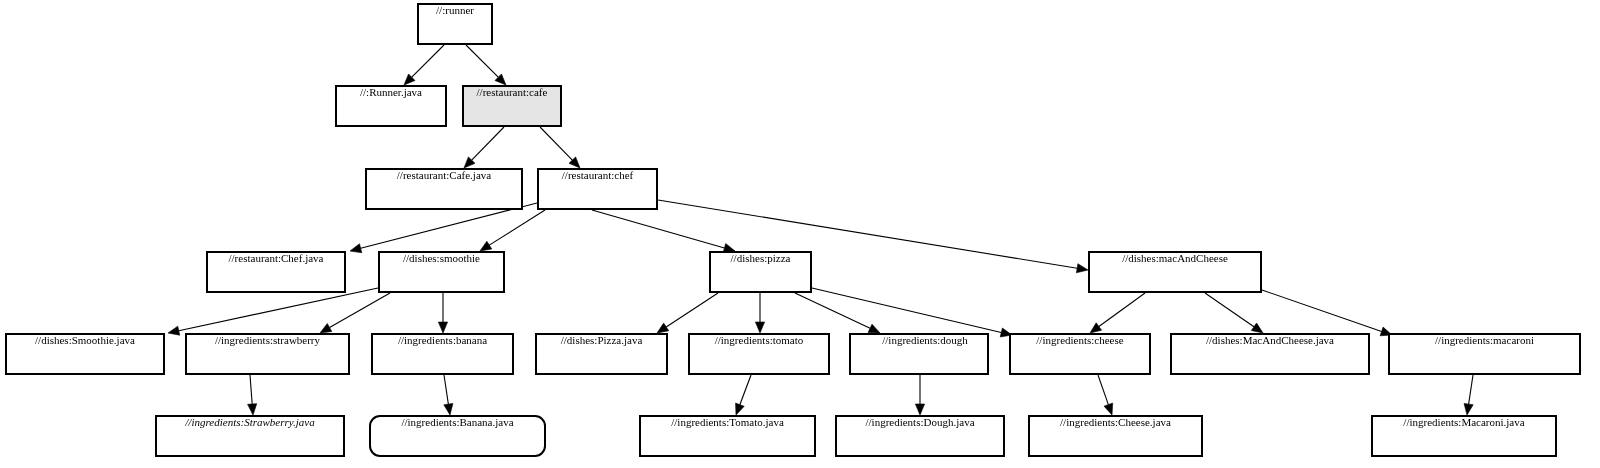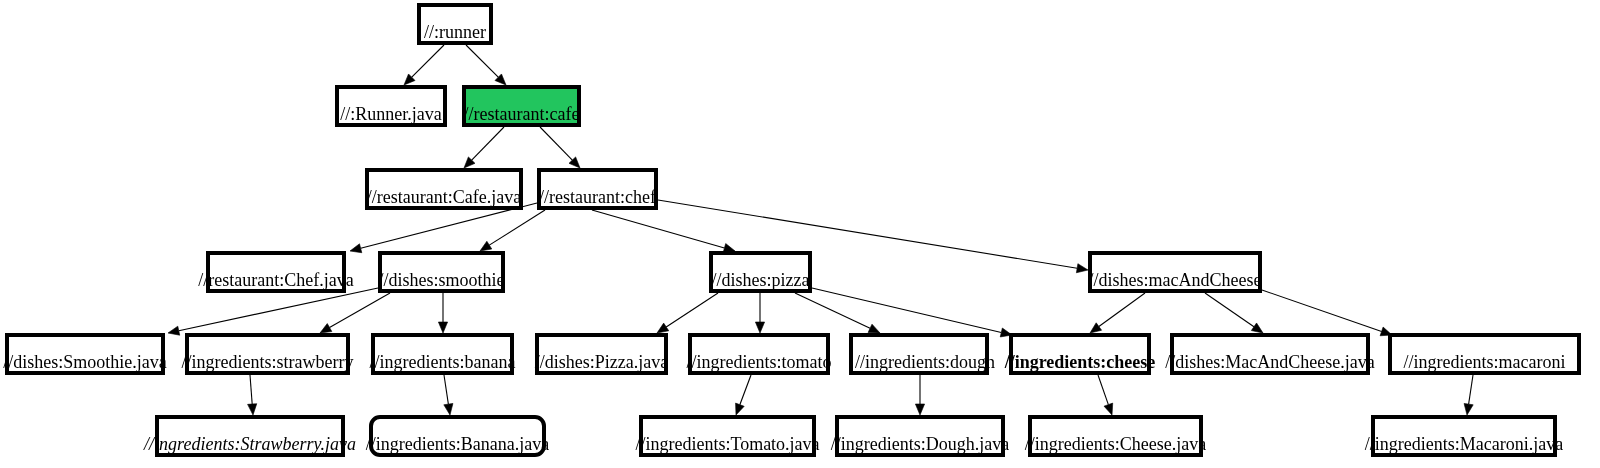--- a/index.html
+++ b/index.html
@@ -18,27 +18,27 @@
   #graph-svg {
     position: absolute;
     top: 0;
     left: 0;
     width: 1600px;
     height: 468px;
   }
   .node-box {
     position: absolute;
     box-sizing: border-box;
-    border: 4px solid #c2410c;
+    border: 2px solid #c2410c;
     background: #ffffff;
     display: flex;
-    align-items: flex-end;
+    align-items: flex-start;
     justify-content: center;
     color: #000000;
-    font-size: 18px;
+    font-size: 11px;
     line-height: 1;
     white-space: nowrap;
     letter-spacing: 0px;
   }
   .node-label {
     pointer-events: none;
   }
   .edge-path {
     fill: none;
     stroke: #000000;
@@ -104,21 +104,21 @@
       <path class="edge-path" d="M1473,375 L1468.63,404.12" stroke="#000000"></path>
       <polygon class="edge-head" points="1467.00,415.00 1464.08,403.44 1473.18,404.80" fill="#000000" stroke="#000000"></polygon>
     </svg>
   <div id="nodes-layer">
       <div class="node-box" style="left: 417px; top: 3px; width: 76px; height: 42px; border-color: rgb(0, 0, 0); background: rgb(255, 255, 255); color: rgb(0, 0, 0);">
         <span class="node-label">//:runner</span>
       </div>
       <div class="node-box" style="left: 335px; top: 85px; width: 112px; height: 42px; border-color: rgb(0, 0, 0); background: rgb(255, 255, 255); color: rgb(0, 0, 0);">
         <span class="node-label">//:Runner.java</span>
       </div>
-      <div class="node-box" style="left: 462px; top: 85px; width: 119px; height: 42px; border-color: rgb(0, 0, 0); background: #22c55e; color: rgb(0, 0, 0);">
+      <div class="node-box" style="left: 462px; top: 85px; width: 100px; height: 42px; border-color: rgb(0, 0, 0); background: #e5e5e5; color: rgb(0, 0, 0);">
         <span class="node-label">//restaurant:cafe</span>
       </div>
       <div class="node-box" style="left: 365px; top: 168px; width: 158px; height: 42px; border-color: rgb(0, 0, 0); background: rgb(255, 255, 255); color: rgb(0, 0, 0);">
         <span class="node-label">//restaurant:Cafe.java</span>
       </div>
       <div class="node-box" style="left: 537px; top: 168px; width: 121px; height: 42px; border-color: rgb(0, 0, 0); background: rgb(255, 255, 255); color: rgb(0, 0, 0);">
         <span class="node-label">//restaurant:chef</span>
       </div>
       <div class="node-box" style="left: 206px; top: 251px; width: 140px; height: 42px; border-color: rgb(0, 0, 0); background: rgb(255, 255, 255); color: rgb(0, 0, 0);">
         <span class="node-label">//restaurant:Chef.java</span>
@@ -143,21 +143,21 @@
       </div>
       <div class="node-box" style="left: 535px; top: 333px; width: 133px; height: 42px; border-color: rgb(0, 0, 0); background: rgb(255, 255, 255); color: rgb(0, 0, 0);">
         <span class="node-label">//dishes:Pizza.java</span>
       </div>
       <div class="node-box" style="left: 688px; top: 333px; width: 142px; height: 42px; border-color: rgb(0, 0, 0); background: rgb(255, 255, 255); color: rgb(0, 0, 0);">
         <span class="node-label">//ingredients:tomato</span>
       </div>
       <div class="node-box" style="left: 849px; top: 333px; width: 140px; height: 42px; border-color: rgb(0, 0, 0); background: rgb(255, 255, 255); color: rgb(0, 0, 0); padding-left: 12px;">
         <span class="node-label">//ingredients:dough</span>
       </div>
-      <div class="node-box" style="left: 1009px; top: 333px; width: 142px; height: 42px; border-color: rgb(0, 0, 0); background: rgb(255, 255, 255); color: rgb(0, 0, 0); font-weight: bold;">
+      <div class="node-box" style="left: 1009px; top: 333px; width: 142px; height: 42px; border-color: rgb(0, 0, 0); background: rgb(255, 255, 255); color: rgb(0, 0, 0);">
         <span class="node-label">//ingredients:cheese</span>
       </div>
       <div class="node-box" style="left: 1170px; top: 333px; width: 200px; height: 42px; border-color: rgb(0, 0, 0); background: rgb(255, 255, 255); color: rgb(0, 0, 0);">
         <span class="node-label">//dishes:MacAndCheese.java</span>
       </div>
       <div class="node-box" style="left: 1388px; top: 333px; width: 193px; height: 42px; border-color: rgb(0, 0, 0); background: rgb(255, 255, 255); color: rgb(0, 0, 0);">
         <span class="node-label">//ingredients:macaroni</span>
       </div>
       <div class="node-box" style="left: 155px; top: 415px; width: 190px; height: 42px; border-color: rgb(0, 0, 0); background: rgb(255, 255, 255); color: rgb(0, 0, 0); font-style: italic;">
         <span class="node-label">//ingredients:Strawberry.java</span>

